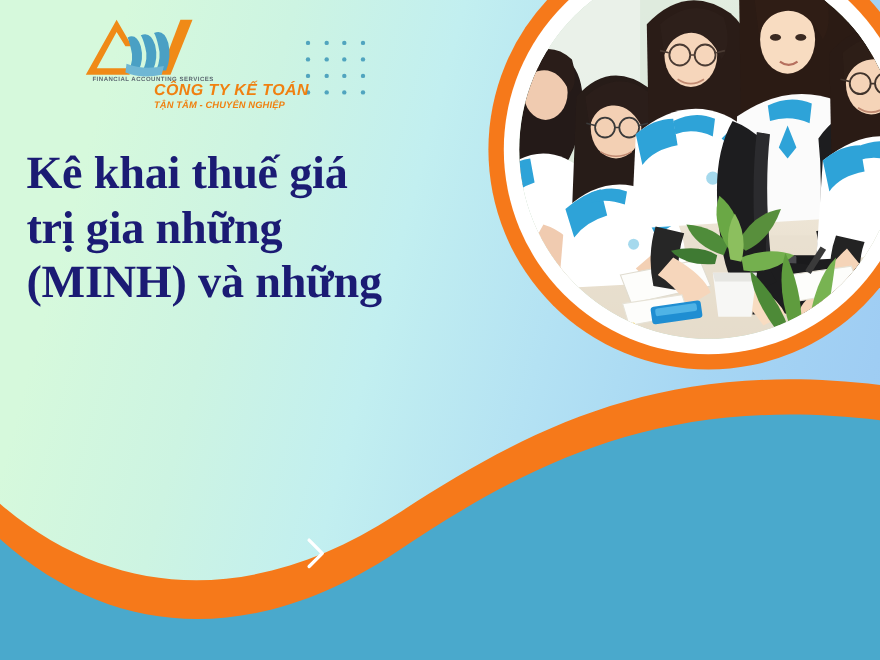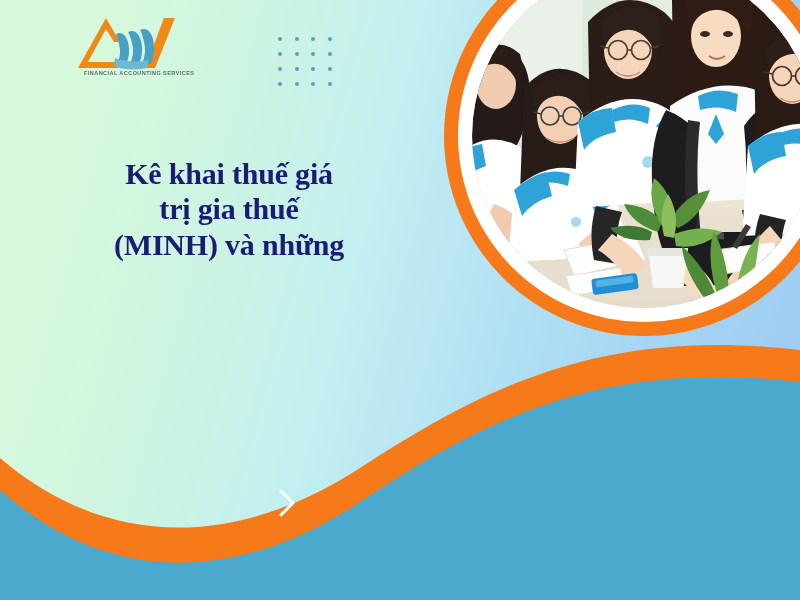--- a/index.html
+++ b/index.html
@@ -119,26 +119,26 @@
   }
   .logo-slogan {
     font-size:8.5px; font-weight:800; font-style:italic;
     color:#f08010; letter-spacing:.1px; line-height:1.2;
     white-space:nowrap;
   }
 
   
   .headline {
     position:absolute;
-    left:24px; top:156px;
+    left:24px; top:134px;
     width:410px;
-    text-align:center;
+    text-align:left;
     font-family:"Liberation Serif", "DejaVu Serif", serif;
     font-weight:700;
-    font-size:30px;
+    font-size:42px;
     line-height:1.18;
     color:#1b1b74;
     letter-spacing:-.2px;
   }
   .headline span { display:block; }
 </style>
 </head>
 <body>
 
 <div class="banner">
@@ -340,21 +340,25 @@
 
       <path d="M40 22 q8 -4 12 8 q3 12 -2 22 l-9 0 q5 -10 2 -20 q-2 -8 -3 -10 z" fill="#4aa0c4"></path>
       <path d="M52 20 q9 -4 13 9 q3 12 -2 23 l-9 0 q5 -11 2 -21 q-2 -8 -4 -11 z" fill="#4aa0c4"></path>
       <path d="M64 18 q9 -4 13 9 q3 13 -2 25 l-9 0 q5 -12 2 -22 q-2 -9 -4 -12 z" fill="#4aa0c4"></path>
       <path d="M39 46 q16 6 34 2 l-2 8 q-18 4 -33 -2 z" fill="#6fb7d4"></path>
     </svg>
 
     <div class="logo-tagline-en">FINANCIAL ACCOUNTING SERVICES</div>
 
 
+    <div class="logo-right">
+      <div class="logo-co">CÔNG TY KẾ TOÁN</div>
+      <div class="logo-slogan">TẬN TÂM - CHUYÊN NGHIỆP</div>
+    </div>
   </div>
 
   <div class="headline">
     <span>Kê khai thuế giá</span>
-    <span>trị gia thuế</span>
+    <span>trị gia những</span>
     <span>(MINH) và những</span>
   </div>
 
 </div>
 
 </body></html>

